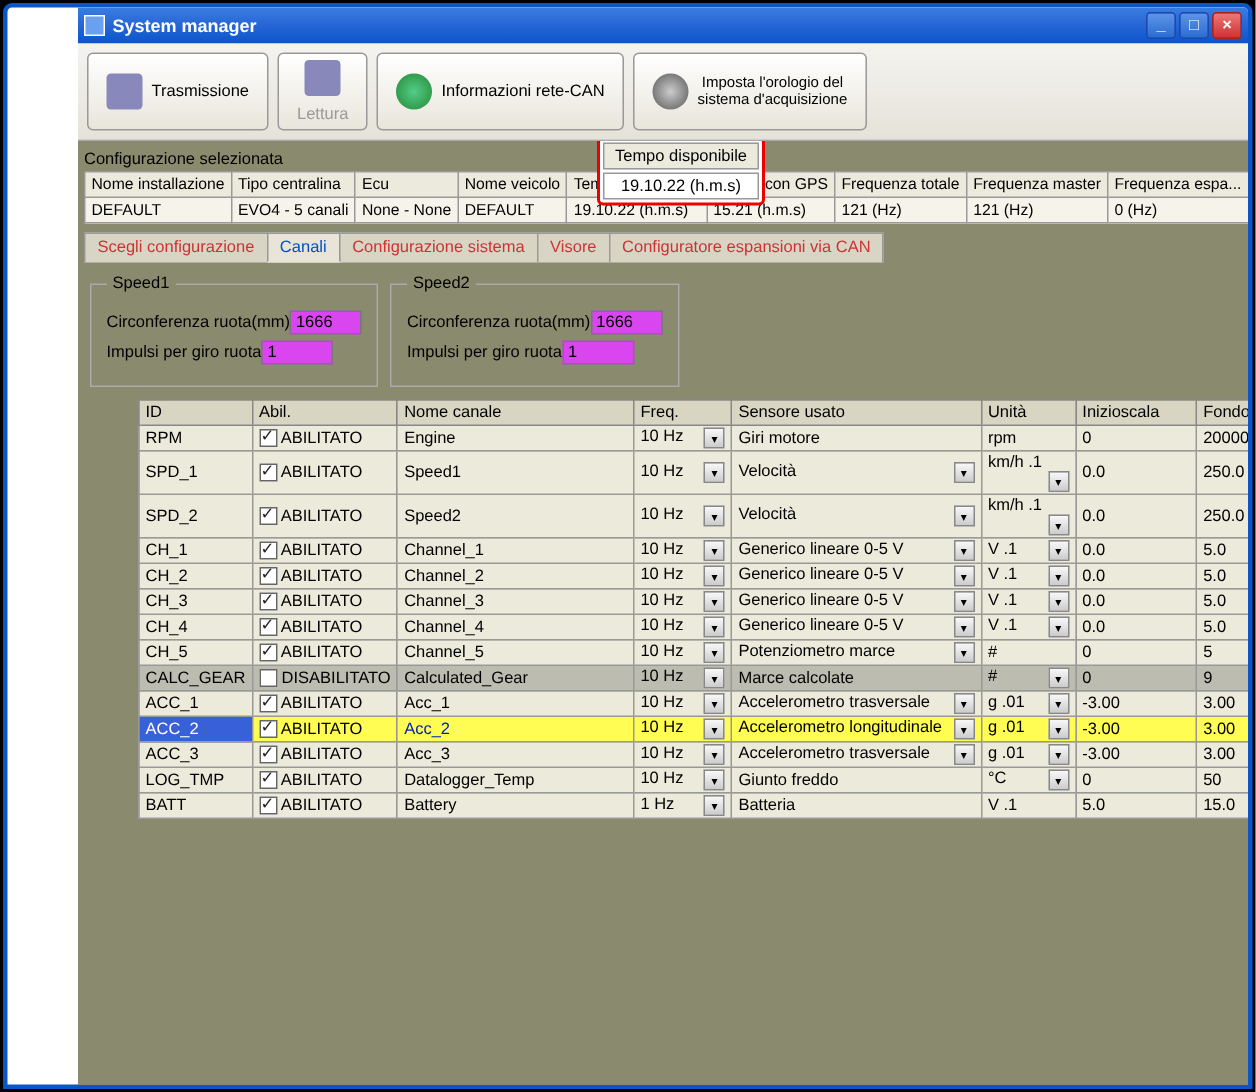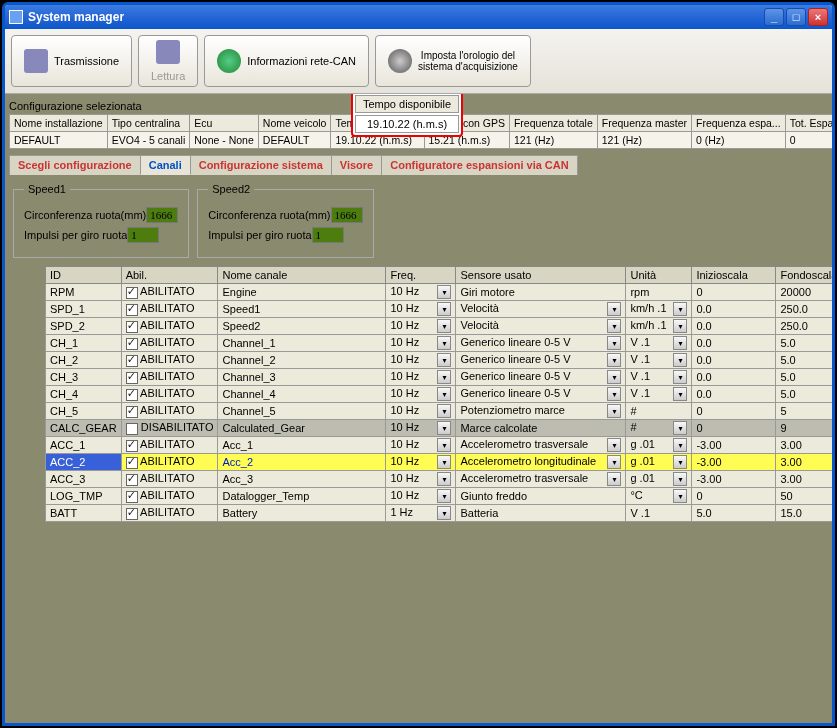--- a/index.html
+++ b/index.html
@@ -1,42 +1,42 @@
 <!DOCTYPE html>
 <html><head>
 <meta charset="utf-8">
 <style>
 * { box-sizing: border-box; margin: 0; padding: 0; font-family: Tahoma, Arial, sans-serif; font-size: 11px; }
 body { background: #000; padding: 2px; }
-.window { background: #fff; border: 3px solid #0a56c9; border-radius: 6px 6px 0 0; overflow: hidden; width: 833px; height: 724px; }
+.window { background: #fff; border: 3px solid #0a56c9; border-radius: 6px 6px 0 0; overflow: hidden; width: 833px; height: 724px; padding-left: 47px; }
 .titlebar { background: linear-gradient(#3a7de0 0%, #2665d6 50%, #0a56c9 100%); height: 24px; display: flex; align-items: center; padding: 0 4px; color: #fff; font-weight: bold; }
 .titlebar-icon { width: 14px; height: 14px; background: #6aa0f0; margin-right: 5px; border: 1px solid #fff; }
 .title-text { flex: 1; font-size: 12px; }
 .win-btns { display: flex; gap: 2px; }
 .win-btn { width: 20px; height: 18px; background: linear-gradient(#5d94e8,#2a6dd0); border: 1px solid #1a4aab; border-radius: 3px; color: #fff; display: flex; align-items: center; justify-content: center; font-weight: bold; cursor: pointer; }
 .win-btn.close { background: linear-gradient(#e77,#c33); border-color: #a22; }
 .toolbar { background: linear-gradient(#f4f3ef,#e5e2d9); padding: 6px; display: flex; gap: 6px; border-bottom: 1px solid #aaa; text-align: center; }
 .tb-btn { background: linear-gradient(#fff,#e8e5da); border: 1px solid #999; border-radius: 4px; padding: 4px 12px; display: flex; align-items: center; gap: 6px; cursor: pointer; min-height: 34px; }
 .tb-btn.disabled { color: #999; flex-direction: column; }
 .tb-icon { width: 24px; height: 24px; display: inline-block; background: #88b; border-radius: 3px; }
 .tb-icon.q { background: radial-gradient(#5c8,#283); border-radius: 50%; }
 .tb-icon.clock { background: radial-gradient(#ccc,#555); border-radius: 50%; }
 .content { background: #8a8a6f; padding: 4px; height: calc(100% - 24px - 48px); overflow: auto; }
 .panel-label { color: #000; font-size: 11px; padding: 2px 0; }
 .info-table { width: 100%; border-collapse: collapse; background: #f4f1e8; margin-bottom: 4px; }
 .info-table th, .info-table td { border: 1px solid #999; padding: 2px 4px; text-align: left; font-weight: normal; background: #eceadd; white-space: nowrap; font-size: 10.5px; }
 .info-table td { background: #f6f4ea; }
-.tabs { display: flex; gap: 0; margin-top: 6px; font-weight: bold; }
+.tabs { display: flex; gap: 0; margin-top: 6px; }
 .tab { padding: 3px 8px; background: #d8d5c5; border: 1px solid #999; border-bottom: none; cursor: pointer; color: #c33; font-size: 11px; margin-right: -1px; }
 .tab.active { background: #e8e5d8; color: #0050c8; border-bottom: 1px solid #e8e5d8; z-index: 1; }
 .speed-row { display: flex; gap: 8px; padding: 8px 4px; }
 .fieldset { border: 1px solid #aaa; padding: 8px 10px 10px; background: #8a8a6f; }
 .fieldset legend { font-size: 11px; padding: 0 4px; }
 .field-row { display: flex; align-items: center; gap: 0; margin: 4px 0; font-size: 11px; }
-.field-row input { width: 32px; padding: 1px 3px; border: 1px solid #777; background: #4d7c0f; font-size: 11px; font-family: Liberation Serif, serif; }
+.field-row input { width: 48px; padding: 1px 3px; border: 1px solid #777; background: #d946ef; font-size: 11px; }
 .data-table { width: 100%; border-collapse: collapse; margin-left: 36px; }
 .data-table th { background: #d9d5c3; border: 1px solid #888; padding: 2px 4px; text-align: left; font-weight: normal; font-size: 11px; }
 .data-table td { border: 1px solid #999; padding: 1px 4px; background: #eceadb; height: 15px; font-size: 11px; white-space: nowrap; }
 .data-table tr.disabled td { background: #bdbcb0; }
 .data-table tr.hl td { background: #fffd54; }
 .data-table tr.sel td:first-child { background: #3860d8; color: #fff; }
 .data-table tr.sel td.namecell { color: #0020c0; }
 .dd { float: right; width: 14px; height: 14px; background: linear-gradient(#f8f8f8,#ccc); border: 1px solid #888; display: inline-flex; align-items: center; justify-content: center; font-size: 8px; cursor: pointer; margin-left: 4px; }
 .cb { width: 12px; height: 12px; border: 1px solid #666; background: #fff; display: inline-block; vertical-align: middle; position: relative; }
 .cb.checked:after { content: "✓"; position: absolute; top: -3px; left: 0; font-size: 11px; color: #222; }

